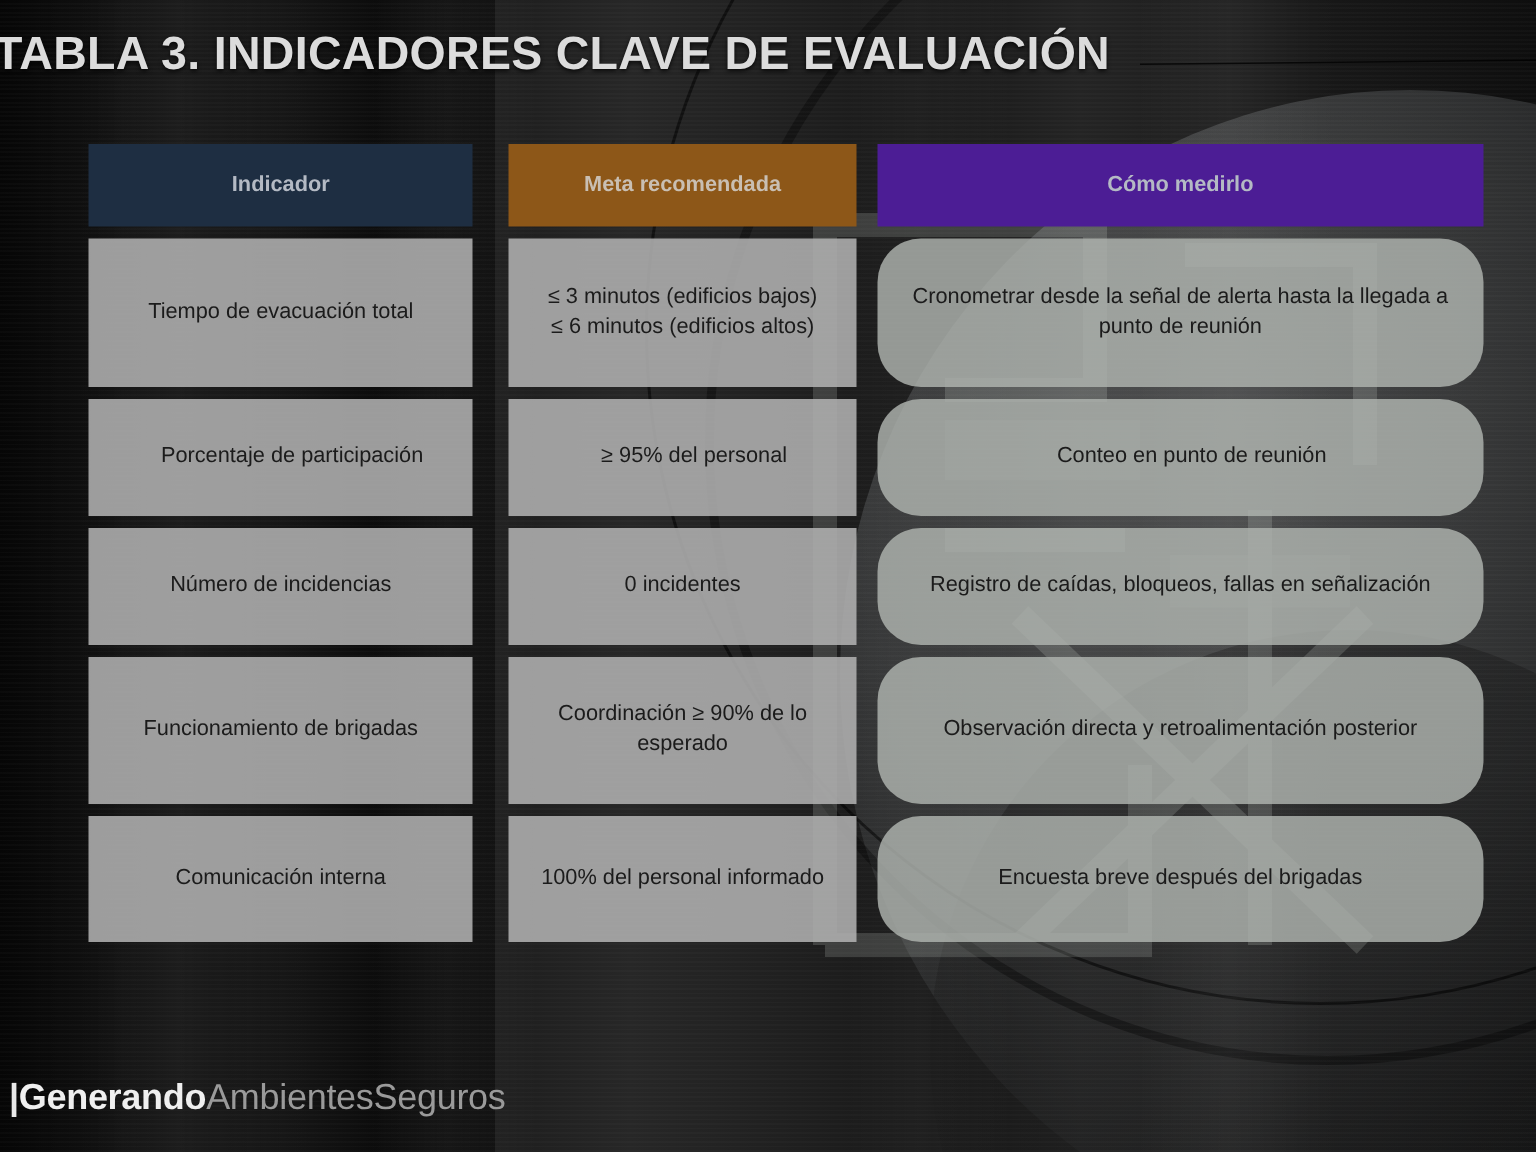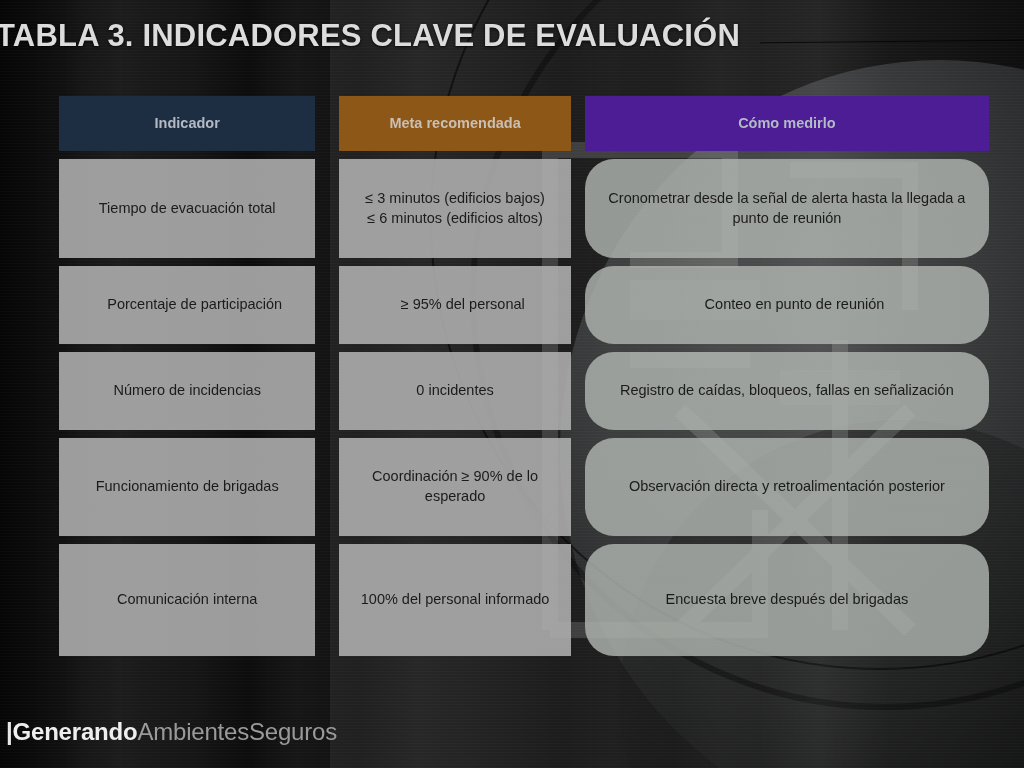--- a/index.html
+++ b/index.html
@@ -144,21 +144,21 @@
     background:rgba(176,176,176,0.88);
     color:#1b1b1b;
     font-size:14.5px;
   }
   .brow .c3 { background:rgba(176,180,176,0.82);border-radius:29px; }
 
   .r1 .cell { height:99px; }
   .r2 .cell { height:78px;padding-left:27px; }
   .r3 .cell { height:78px; }
   .r4 .cell { height:98px; }
-  .r5 .cell { height:112px; }
+  .r5 .cell { height:84px; }
 
   .cell-line { display:block; }
 
   
   #footer-logo {
     position:absolute;
     left:6px; top:718px;
     font-size:24px;
     letter-spacing:-0.2px;
     white-space:nowrap;

